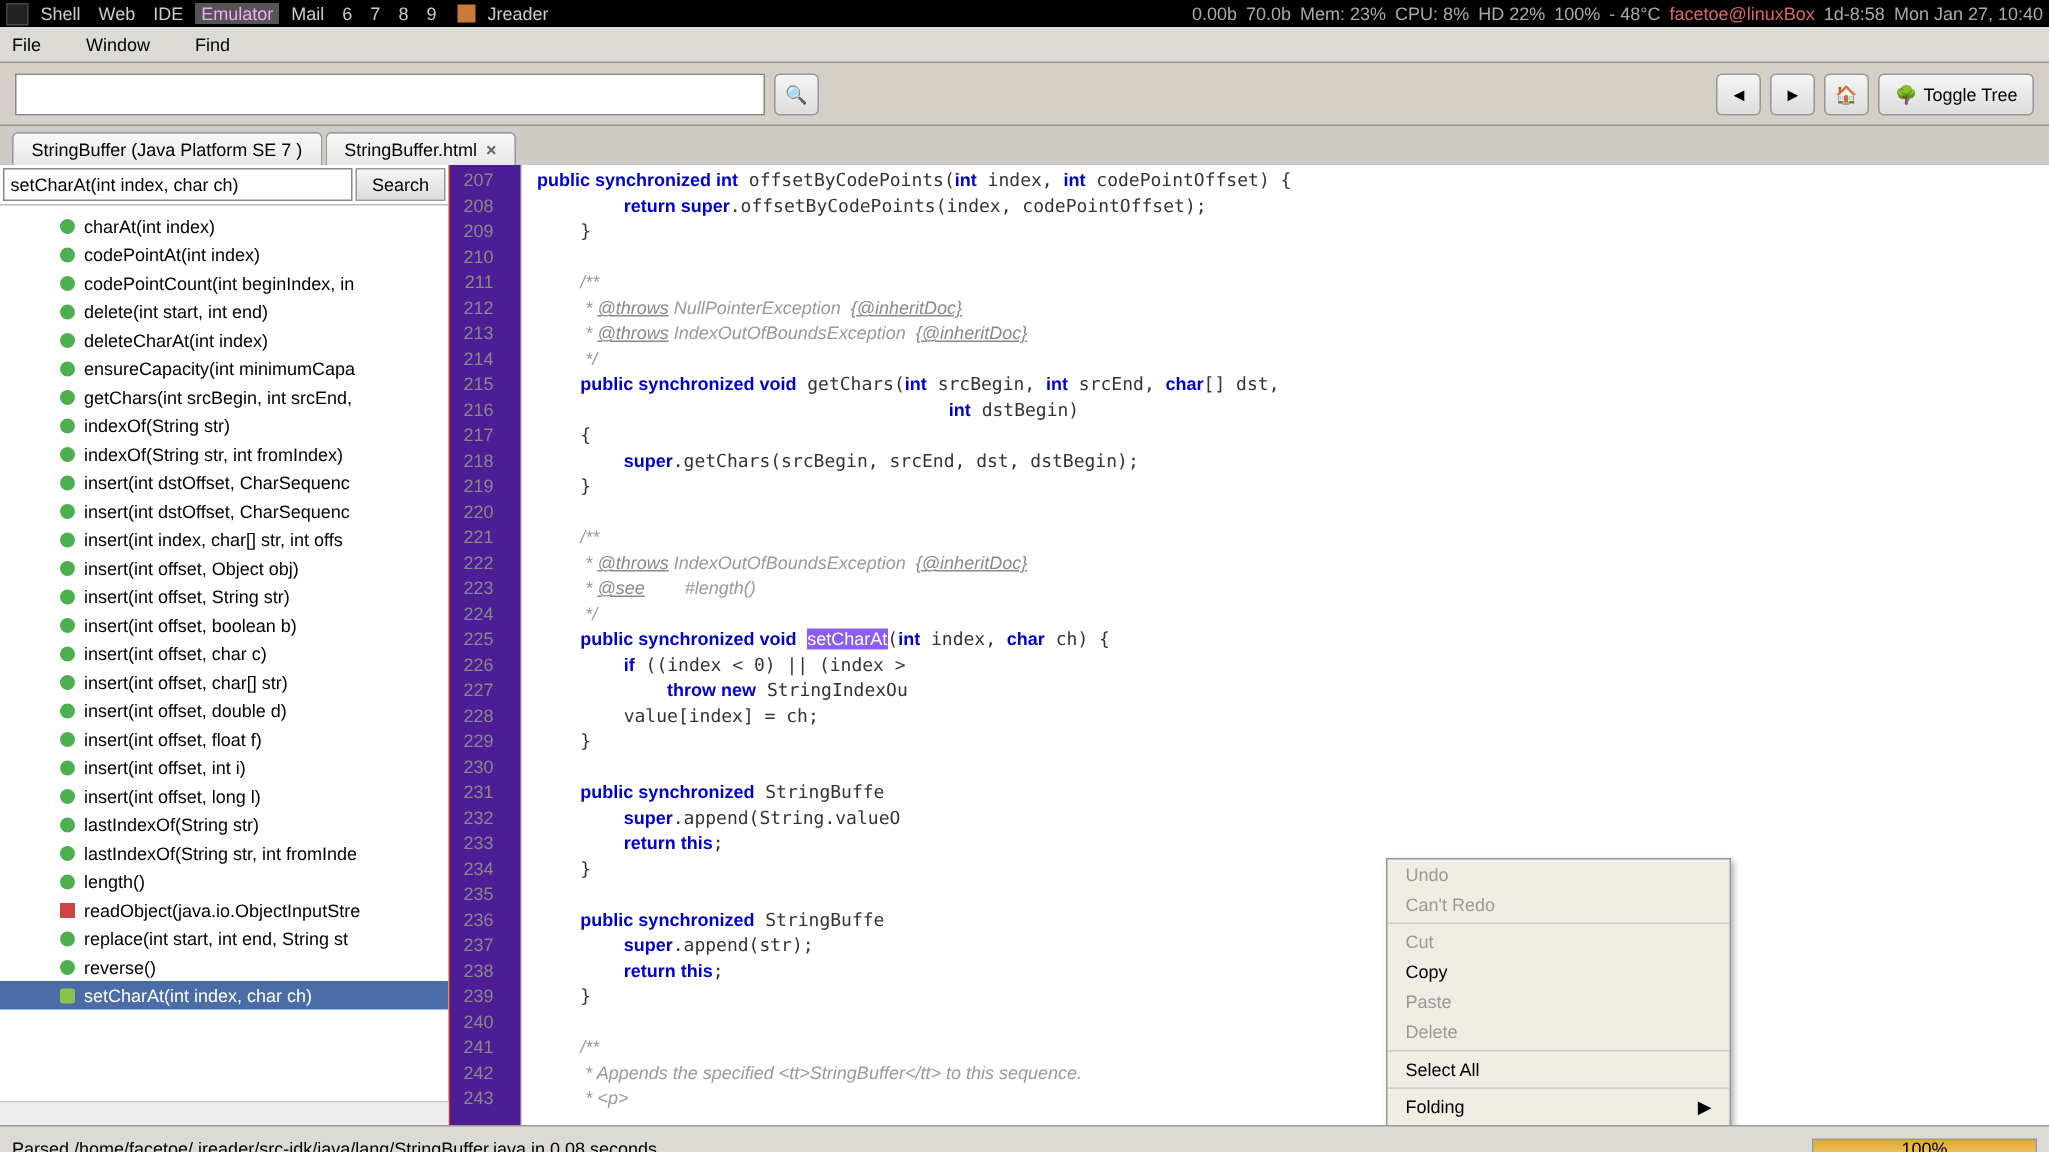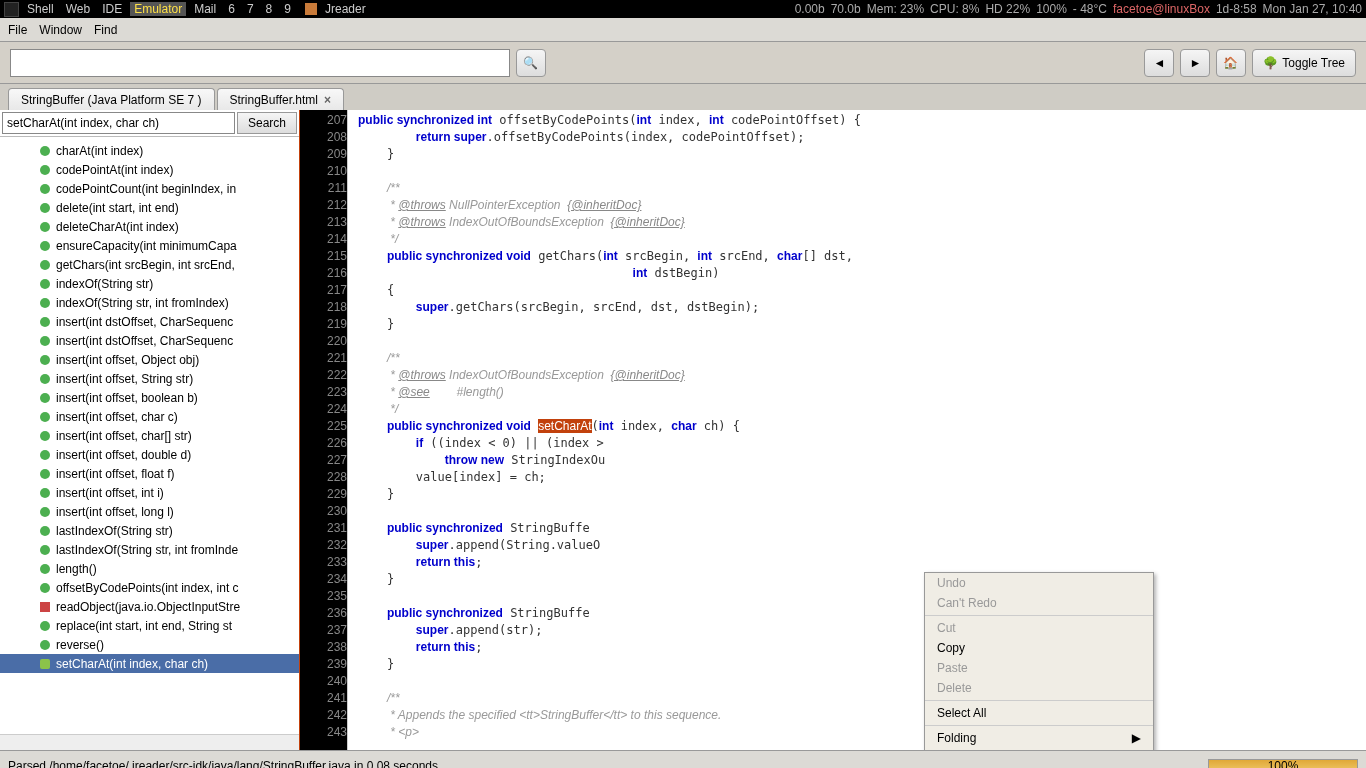--- a/index.html
+++ b/index.html
@@ -1,25 +1,25 @@
 <!DOCTYPE html>
 <html><head>
 <meta charset="utf-8">
 <style>
 *{margin:0;padding:0;box-sizing:border-box;font-family:Arial,sans-serif;font-size:12px}
 body{width:1366px;height:768px;overflow:hidden;background:#dcdad5}
 .topbar{height:18px;background:#000;color:#ccc;display:flex;align-items:center;padding:0 4px;font-size:11px}
 .topbar-left{display:flex;gap:4px;align-items:center}
 .topbar-item{padding:0 4px;color:#ccc}
-.topbar-item.hl{background:#555;color:#fde047}
+.topbar-item.hl{background:#555;color:#f0abfc}
 .topbar-right{margin-left:auto;display:flex;gap:6px;align-items:center}
 .topbar-right span{color:#aaa}
 .topbar-right .user{color:#d66}
 .iconbox{width:15px;height:15px;background:#222;border:1px solid #444}
-.menubar{height:24px;background:#dcdad5;display:flex;align-items:center;padding:0 8px;gap:12px;border-bottom:1px solid #999}
+.menubar{height:24px;background:#dcdad5;display:flex;align-items:center;padding:0 8px;gap:30px;border-bottom:1px solid #999}
 .menubar span{cursor:pointer}
 .toolbar{height:42px;background:#d4d0c8;display:flex;align-items:center;padding:4px 10px;gap:6px;border-bottom:1px solid #999}
 .toolbar input{flex:0 0 500px;height:28px;border:1px solid #888;background:#fff;padding:0 6px}
 .btn{height:28px;padding:0 10px;background:linear-gradient(#f5f5f5,#ddd);border:1px solid #999;border-radius:4px;cursor:pointer;display:flex;align-items:center;justify-content:center}
 .btn.icon{width:30px;padding:0}
 .toolbar-right{margin-left:auto;display:flex;gap:6px}
 .tabbar{height:26px;background:#cfccc5;display:flex;align-items:flex-end;padding:0 8px}
 .tab{height:22px;padding:3px 12px;background:linear-gradient(#f8f8f8,#e8e8e8);border:1px solid #999;border-bottom:none;border-radius:4px 4px 0 0;margin-right:2px;display:flex;align-items:center;gap:6px}
 .tab .close{color:#666;font-weight:bold}
 .main{display:flex;height:640px;background:#fff}
@@ -27,27 +27,27 @@
 .sidebar-search{display:flex;padding:2px;border-bottom:1px solid #bbb}
 .sidebar-search input{flex:1;height:22px;border:1px solid #888;padding:0 4px}
 .sidebar-search button{height:22px;padding:0 10px;background:linear-gradient(#f5f5f5,#ddd);border:1px solid #999;border-radius:0;margin-left:2px}
 .tree{flex:1;overflow:auto;padding:4px 0}
 .tree-item{display:flex;align-items:center;padding:1px 4px 1px 40px;height:19px;white-space:nowrap;cursor:pointer}
 .tree-item.selected{background:#4a6da7;color:#fff}
 .dot{width:10px;height:10px;border-radius:50%;background:#4caf50;margin-right:6px;flex-shrink:0}
 .dot.red{background:#c44;border-radius:0}
 .dot.star{background:#8bc34a;border-radius:2px}
 .editor{flex:1;display:flex;overflow:hidden;position:relative}
-.gutter{width:48px;background:#000000;border-right:1px solid #ccc;text-align:right;padding:2px 0 0 0;color:#888;font-family:monospace;font-size:12px}
+.gutter{width:48px;background:#4c1d95;border-right:1px solid #ccc;text-align:right;padding:2px 18px 0 0;color:#888;font-family:monospace;font-size:12px}
 .gutter div{height:17px;line-height:17px}
 .code{flex:1;font-family:monospace;font-size:12px;padding:2px 0 0 10px;color:#333;line-height:17px;white-space:pre}
 .kw{color:#0000cc;font-weight:bold}
 .com{color:#999;font-style:italic}
 .lnk{color:#888;text-decoration:underline;font-style:italic}
-.sel{background:#c2410c;color:#fff}
+.sel{background:#8b5cf6;color:#fff}
 .context-menu{position:absolute;left:624px;top:462px;width:230px;background:#f0ede5;border:1px solid #999;box-shadow:2px 2px 4px rgba(0,0,0,.3)}
 .cm-item{padding:3px 12px;cursor:pointer;display:flex;align-items:center}
 .cm-item.disabled{color:#999}
 .cm-item.hl{background:#4a6da7;color:#fff}
 .cm-item .arrow{margin-left:auto}
 .cm-sep{height:1px;background:#ccc;margin:2px 0}
 .statusbar{height:30px;background:#dcdad5;border-top:1px solid #999;display:flex;align-items:center;padding:0 8px;font-size:11px}
 .progress{margin-left:auto;width:150px;height:14px;background:linear-gradient(#e0a838,#f0c868);border:1px solid #999;display:flex;align-items:center;justify-content:center;font-size:10px}
 .hscroll{height:16px;background:#eee;border-top:1px solid #ccc}
 </style>
@@ -167,20 +167,24 @@
         <div class="tree-item">
           <span class="dot"></span>
           <span>insert(int dstOffset, CharSequenc</span>
         </div>
         <div class="tree-item">
           <span class="dot"></span>
           <span>insert(int dstOffset, CharSequenc</span>
         </div>
         <div class="tree-item">
           <span class="dot"></span>
+          <span>insert(int index, char[] str, int offs</span>
+        </div>
+        <div class="tree-item">
+          <span class="dot"></span>
           <span>insert(int offset, Object obj)</span>
         </div>
         <div class="tree-item">
           <span class="dot"></span>
           <span>insert(int offset, String str)</span>
         </div>
         <div class="tree-item">
           <span class="dot"></span>
           <span>insert(int offset, boolean b)</span>
         </div>
@@ -212,24 +216,20 @@
           <span class="dot"></span>
           <span>lastIndexOf(String str)</span>
         </div>
         <div class="tree-item">
           <span class="dot"></span>
           <span>lastIndexOf(String str, int fromInde</span>
         </div>
         <div class="tree-item">
           <span class="dot"></span>
           <span>length()</span>
-        </div>
-        <div class="tree-item">
-          <span class="dot"></span>
-          <span>offsetByCodePoints(int index, int c</span>
         </div>
         <div class="tree-item">
           <span class="dot red"></span>
           <span>readObject(java.io.ObjectInputStre</span>
         </div>
         <div class="tree-item">
           <span class="dot"></span>
           <span>replace(int start, int end, String st</span>
         </div>
         <div class="tree-item">

